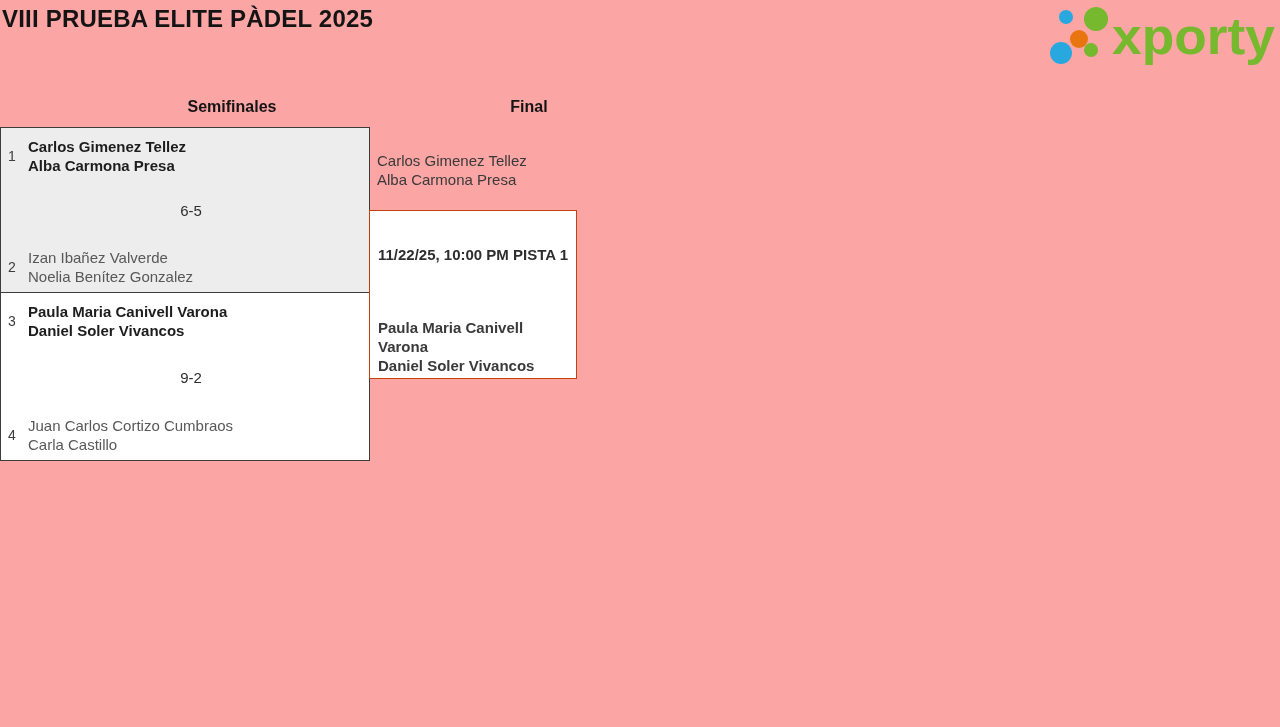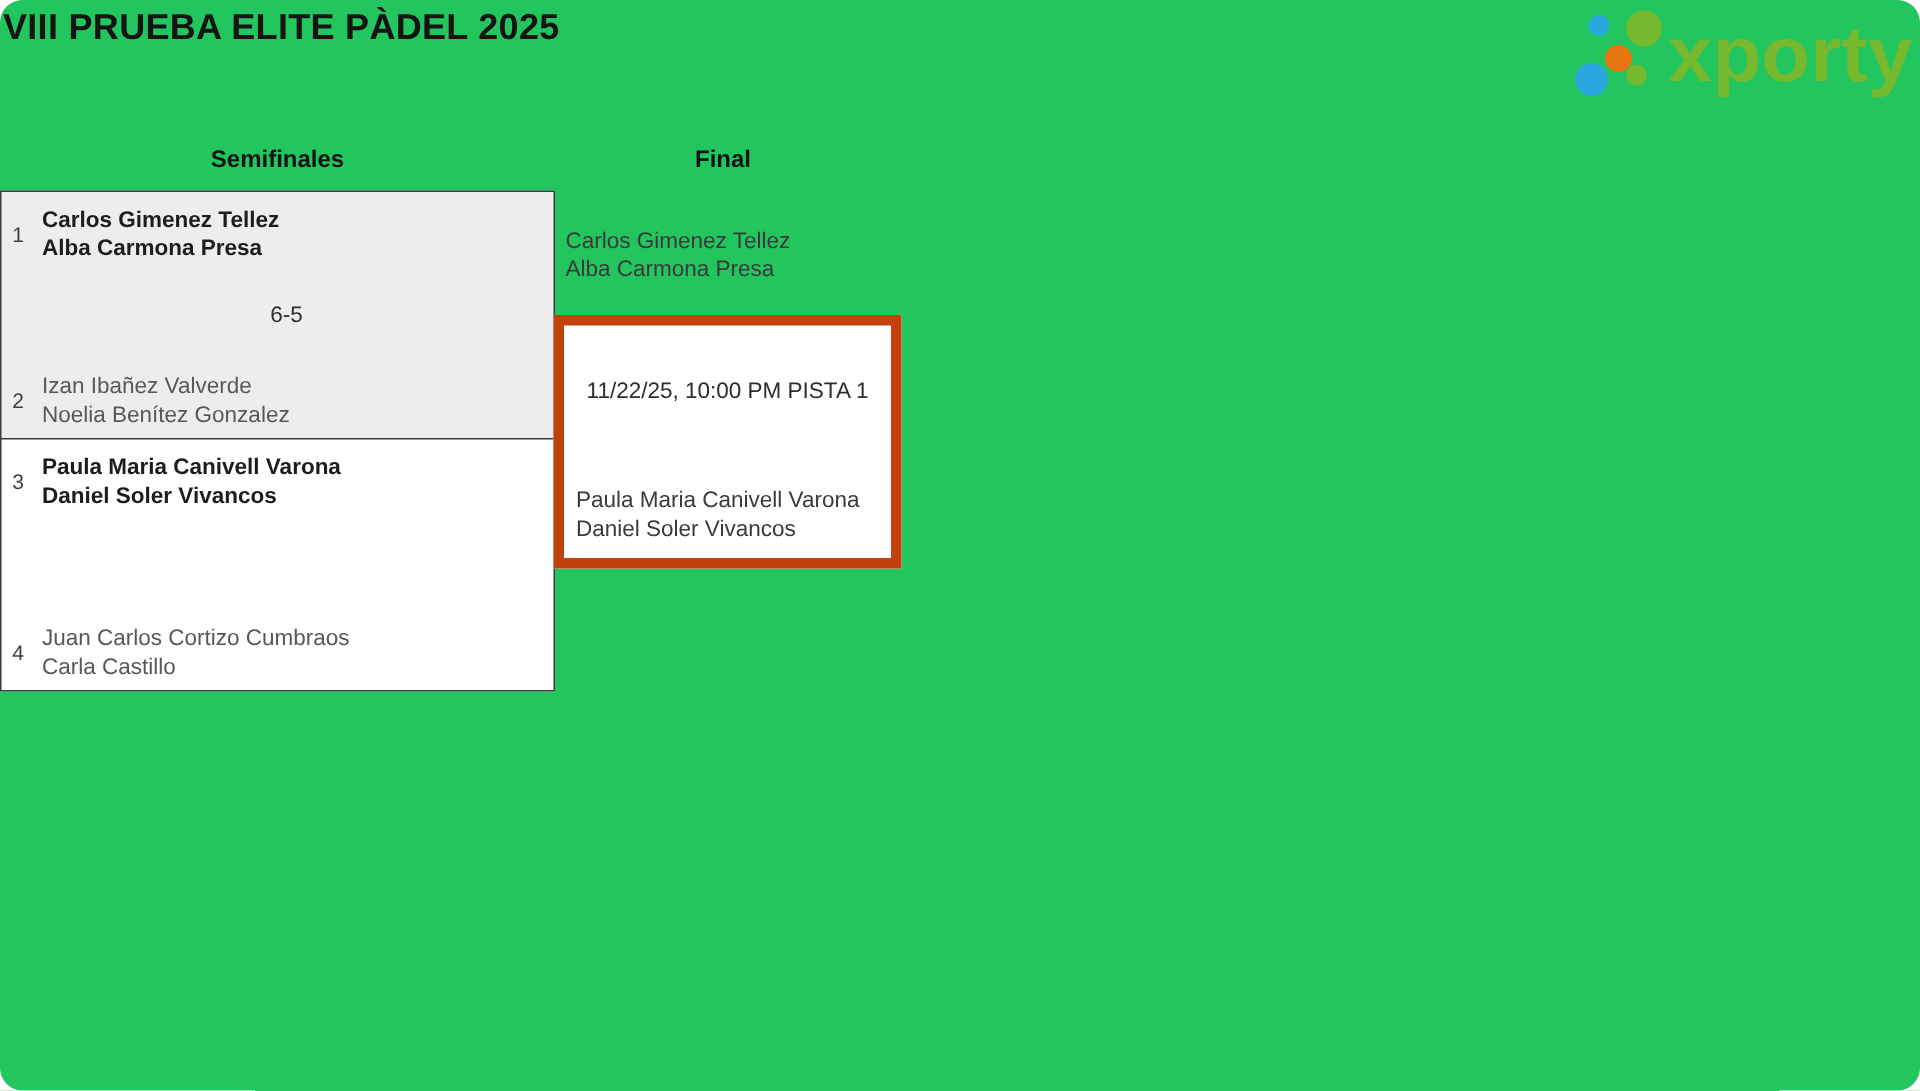--- a/index.html
+++ b/index.html
@@ -1,40 +1,39 @@
 <!DOCTYPE html>
 <html><head>
 <meta charset="utf-8">
 <title>Bracket</title>
 <style>
   html,body{margin:0;padding:0;background:#fff;}
   .page{
     position:relative;
     width:1280px;height:727px;
-    background:#22c55e;
+    background:#fca5a5;
     font-family:"Liberation Sans",sans-serif;
     overflow:hidden;
     color:#1e1e1e;
-    border-radius:15px;
   }
   
   .title-block{
     position:absolute;left:2px;top:2px;
     font-size:24px;font-weight:700;line-height:33px;color:#141414;
     letter-spacing:0.2px;
   }
   .logo{
     position:absolute;left:1048px;top:3px;width:230px;height:67px;
     cursor:pointer;
   }
   
   .round-header{
     position:absolute;top:98px;
     text-align:center;
-    font-size:16px;font-weight:700;color:#141414;
+    font-size:16px;font-weight:700;color:#141414;padding-left:47px;
   }
   .rh-semis{left:0;width:370px;}
   .rh-final{left:369px;width:226px;}
   
   .match{
     position:absolute;left:0;width:370px;
     border:1px solid #3c3c3c;
     box-sizing:border-box;
   }
   .match.m1{top:127px;height:166px;background:#ededed;}
@@ -58,22 +57,22 @@
     text-align:center;
     font-size:15px;color:#2e2e2e;margin-left:12px;
   }
   
   .finalist{
     position:absolute;
     font-size:15px;line-height:19px;color:#3a3a3a;
   }
   .finalist.f1{left:377px;top:151px;}
   .final-box{
-    position:absolute;left:369px;top:210px;width:232px;height:169px;
-    border:7px solid #c2410c;box-sizing:border-box;background:#ffffff;
+    position:absolute;left:369px;top:210px;width:208px;height:169px;
+    border:1px solid #c2410c;box-sizing:border-box;background:#ffffff;font-weight:bold;
   }
   .schedule{
     position:absolute;top:35px;left:0;right:0;
     text-align:center;
     font-size:15px;color:#2e2e2e;
   }
   .final-box .finalist.f2{left:8px;top:107px;}
 </style>
 </head>
 <body>
@@ -117,20 +116,21 @@
   </div>
 
   <div class="match m2">
     <div class="team top winner">
       <span class="seed">3</span>
       <span class="names">
         <div>Paula Maria Canivell Varona</div>
         <div>Daniel Soler Vivancos</div>
       </span>
     </div>
+    <div class="score">9-2</div>
     <div class="team bottom loser">
       <span class="seed">4</span>
       <span class="names">
         <div>Juan Carlos Cortizo Cumbraos</div>
         <div>Carla Castillo</div>
       </span>
     </div>
   </div>
 
   <div class="finalist f1">

